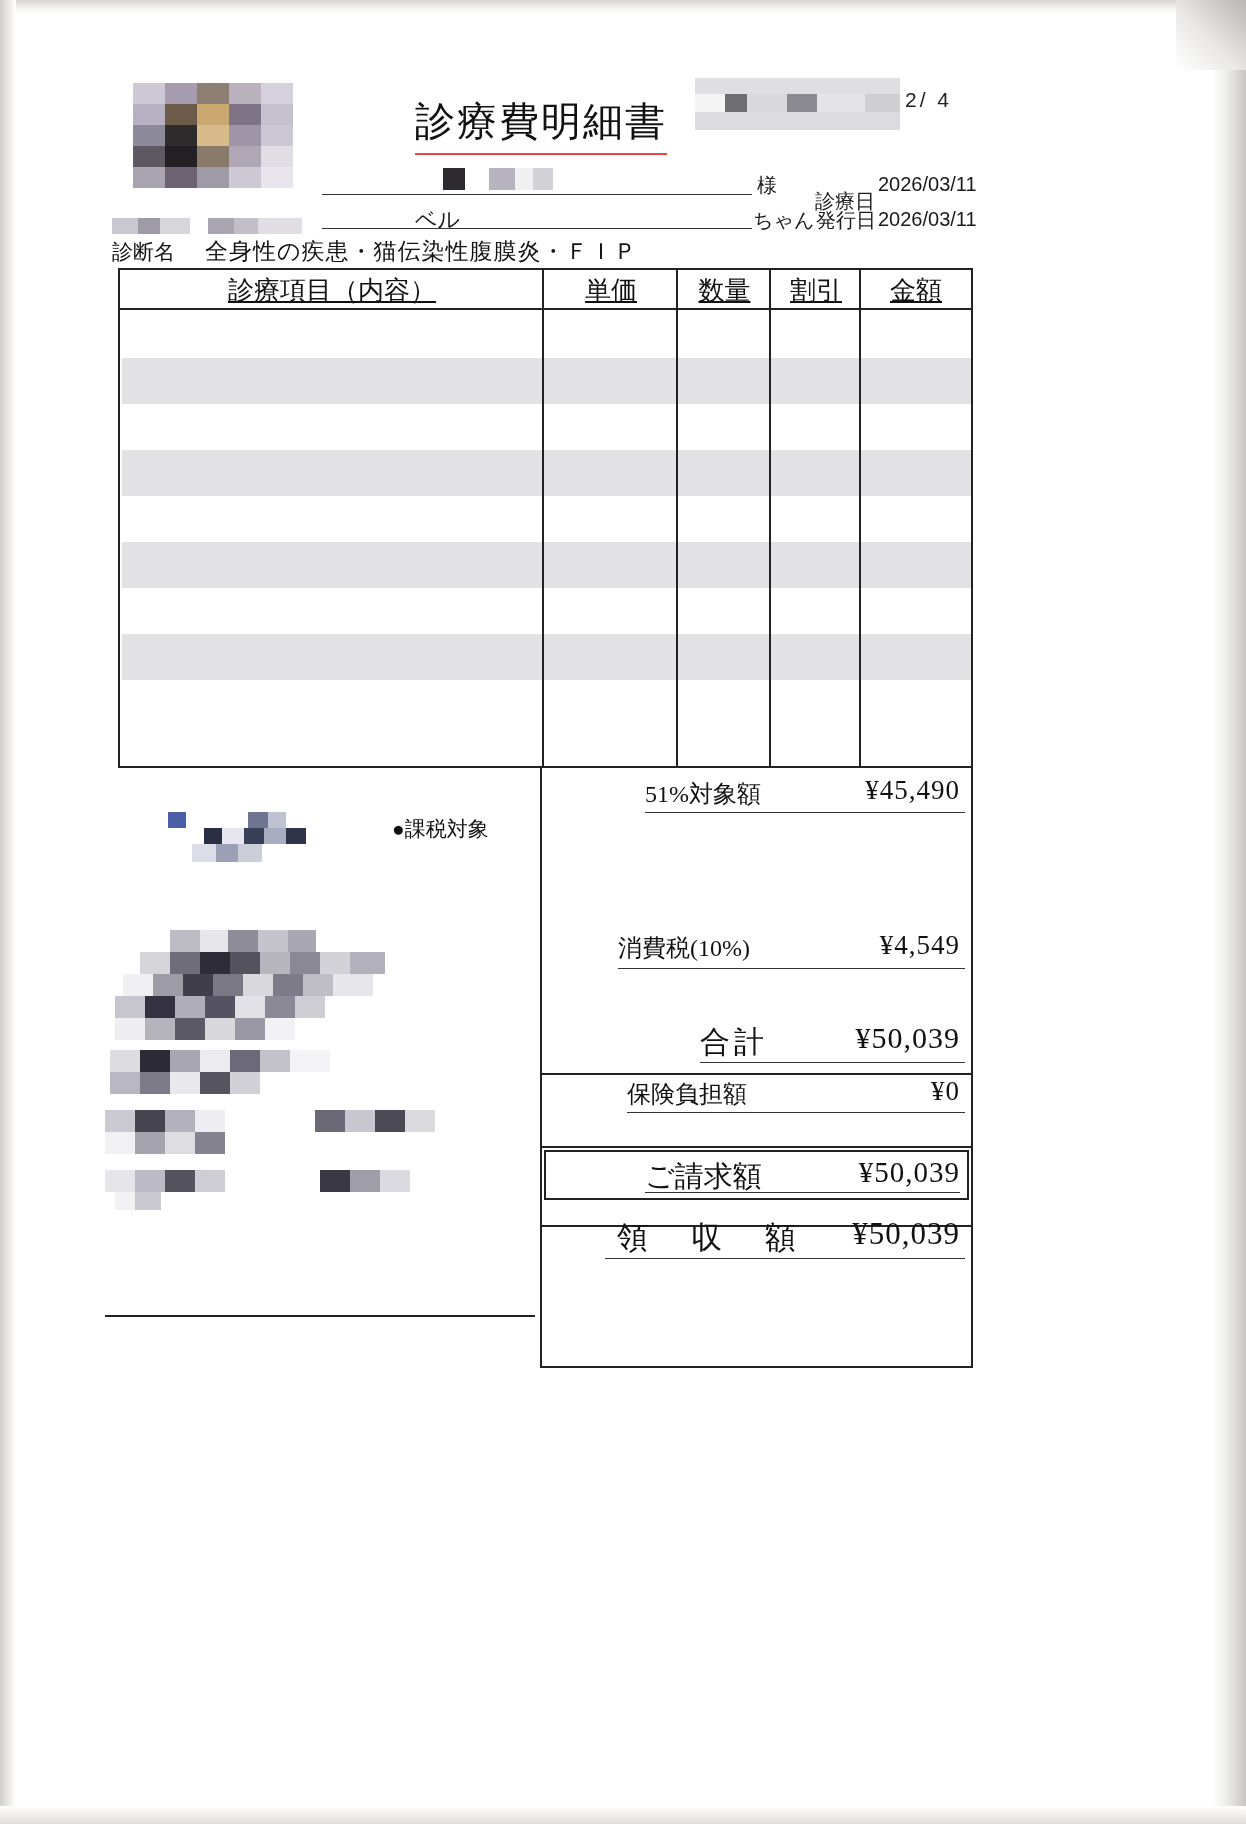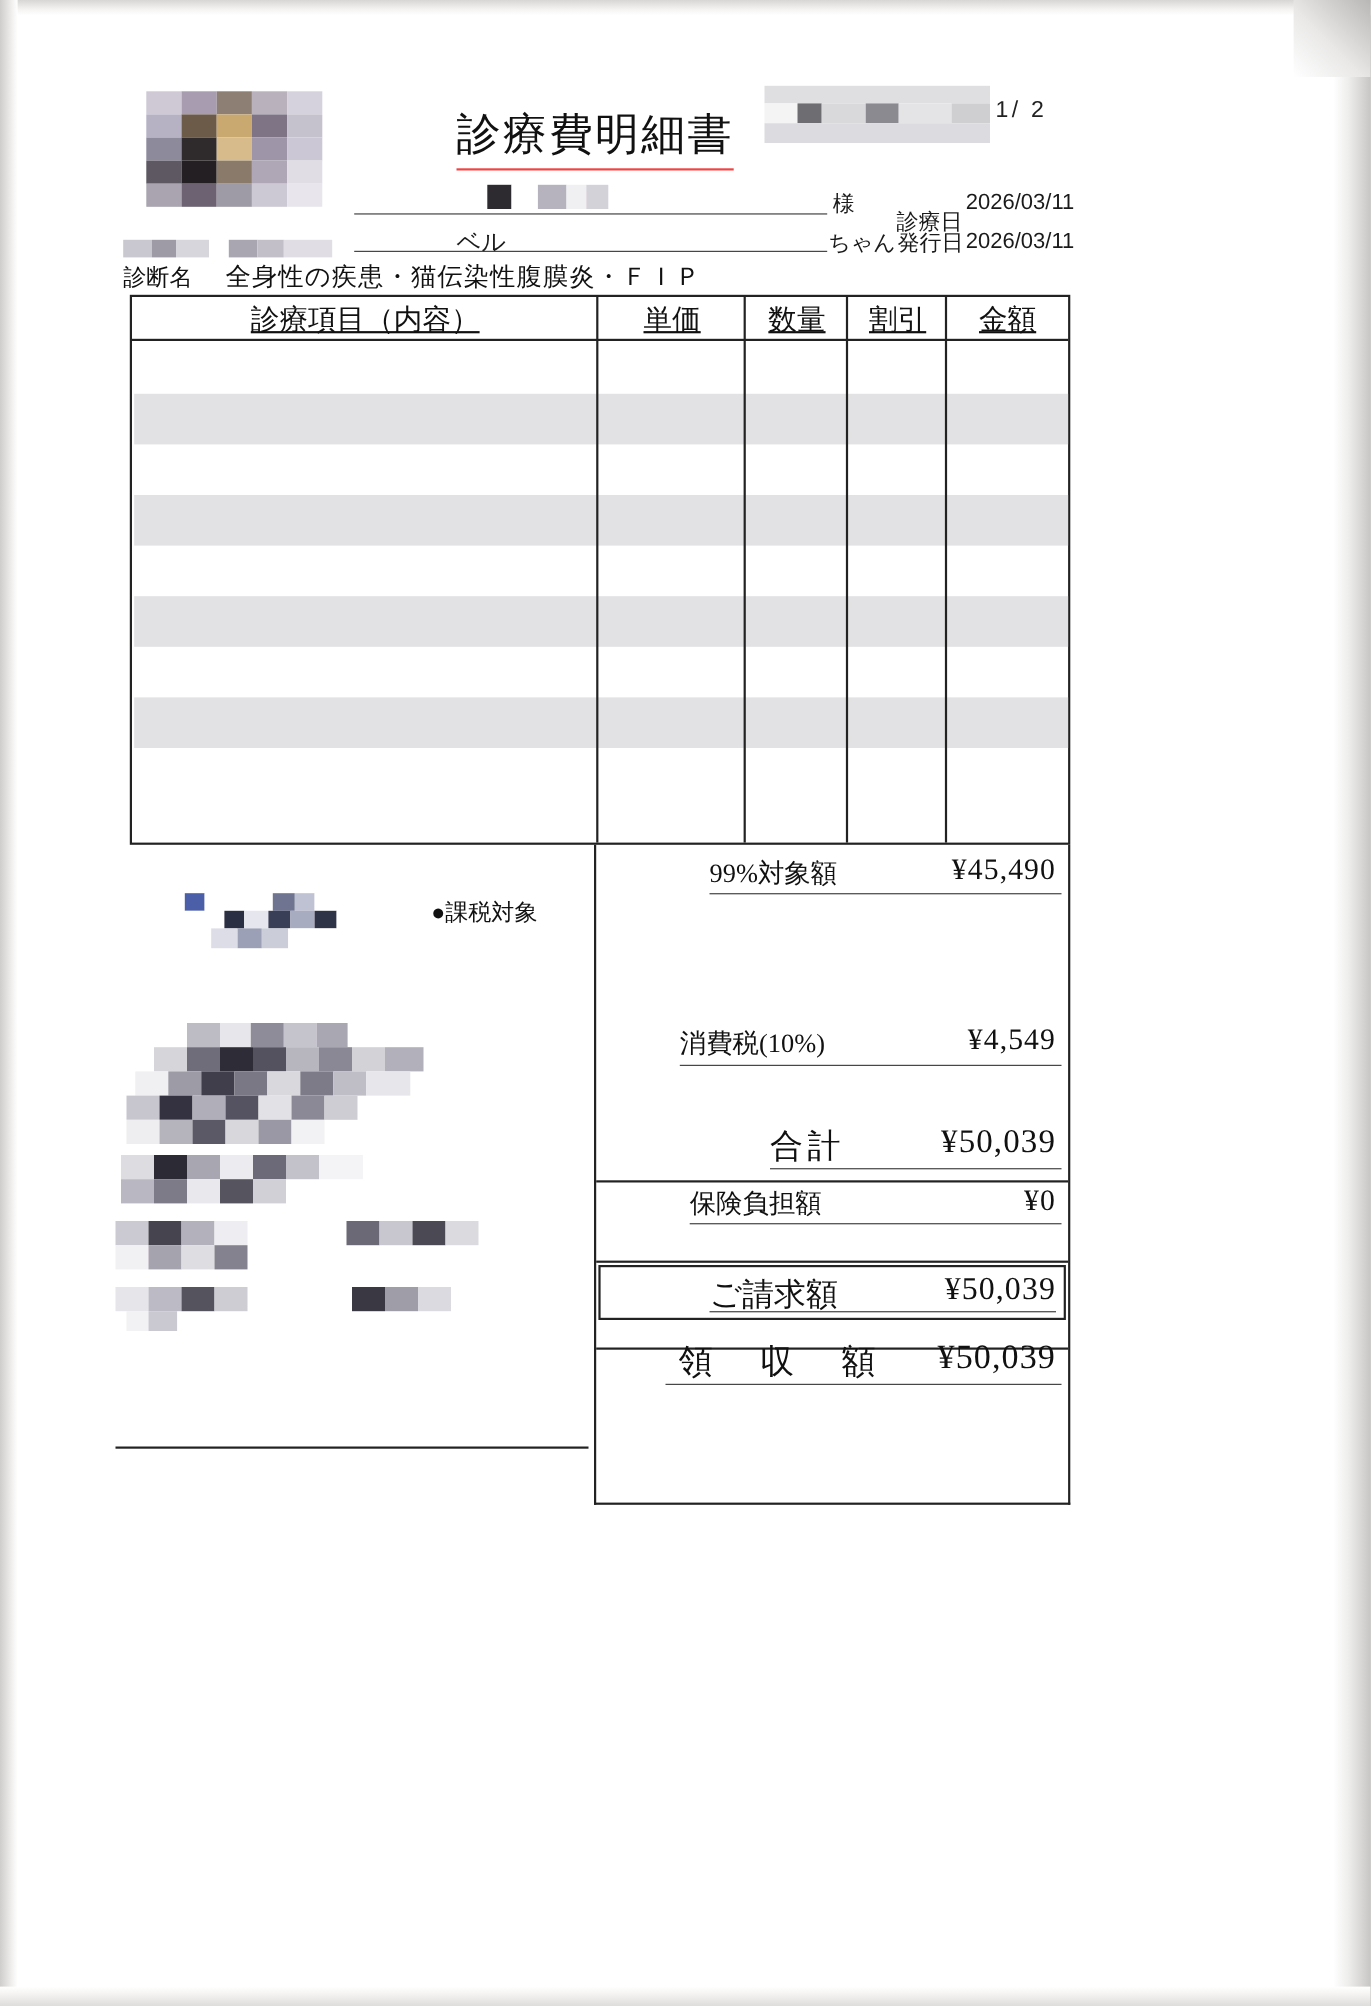--- a/index.html
+++ b/index.html
@@ -222,21 +222,21 @@
     <i style="left:0;top:0;width:205px;height:16px;background:#dfdfe1;"></i>
     <i style="left:0;top:16px;width:30px;height:18px;background:#f4f4f5;"></i>
     <i style="left:30px;top:16px;width:22px;height:18px;background:#6d6d72;"></i>
     <i style="left:52px;top:16px;width:40px;height:18px;background:#d9d9dc;"></i>
     <i style="left:92px;top:16px;width:30px;height:18px;background:#8a8a90;"></i>
     <i style="left:122px;top:16px;width:48px;height:18px;background:#e4e4e6;"></i>
     <i style="left:170px;top:16px;width:35px;height:18px;background:#cfcfd2;"></i>
     <i style="left:0;top:34px;width:205px;height:18px;background:#dcdce0;"></i>
   </div>
 
-  <div class="page-number">1/  2</div>
+  <div class="page-number">2/  4</div>
 
   <div class="mosaic" style="left:133px;top:83px;width:160px;height:105px;">
     <i style="left:0;top:0;width:32px;height:21px;background:#cfc9d6;"></i>
     <i style="left:32px;top:0;width:32px;height:21px;background:#a79cb0;"></i>
     <i style="left:64px;top:0;width:32px;height:21px;background:#8e7f74;"></i>
     <i style="left:96px;top:0;width:32px;height:21px;background:#b9b2bd;"></i>
     <i style="left:128px;top:0;width:32px;height:21px;background:#d5d2dd;"></i>
     <i style="left:0;top:21px;width:32px;height:21px;background:#b6b2c4;"></i>
     <i style="left:32px;top:21px;width:32px;height:21px;background:#6d5b49;"></i>
     <i style="left:64px;top:21px;width:32px;height:21px;background:#c9a96f;"></i>
@@ -311,21 +311,21 @@
     <div class="vline" style="left:739px;"></div>
   </div>
 
   <div class="totals" style="height:600px;">
 
     <div class="hrule" style="left:0;top:305px;width:429px;"></div>
     <div class="hrule" style="left:0;top:378px;width:429px;"></div>
     <div class="hrule" style="left:0;top:457px;width:429px;"></div>
   </div>
 
-  <div class="tlabel" style="left:645px;top:778px;">99%対象額</div>
+  <div class="tlabel" style="left:645px;top:778px;">51%対象額</div>
   <div class="uline" style="left:645px;top:812px;width:320px;"></div>
   <div class="tvalue" style="left:760px;top:775px;width:200px;">¥45,490</div>
 
   <div class="tlabel" style="left:618px;top:932px;">消費税(10%)</div>
   <div class="uline" style="left:618px;top:968px;width:347px;"></div>
   <div class="tvalue" style="left:760px;top:930px;width:200px;">¥4,549</div>
 
   <div class="tlabel" style="left:700px;top:1022px;font-size:30px;letter-spacing:4px;">合計</div>
   <div class="uline" style="left:700px;top:1062px;width:265px;"></div>
   <div class="tvalue" style="left:760px;top:1021px;width:200px;font-size:30px;">¥50,039</div>

